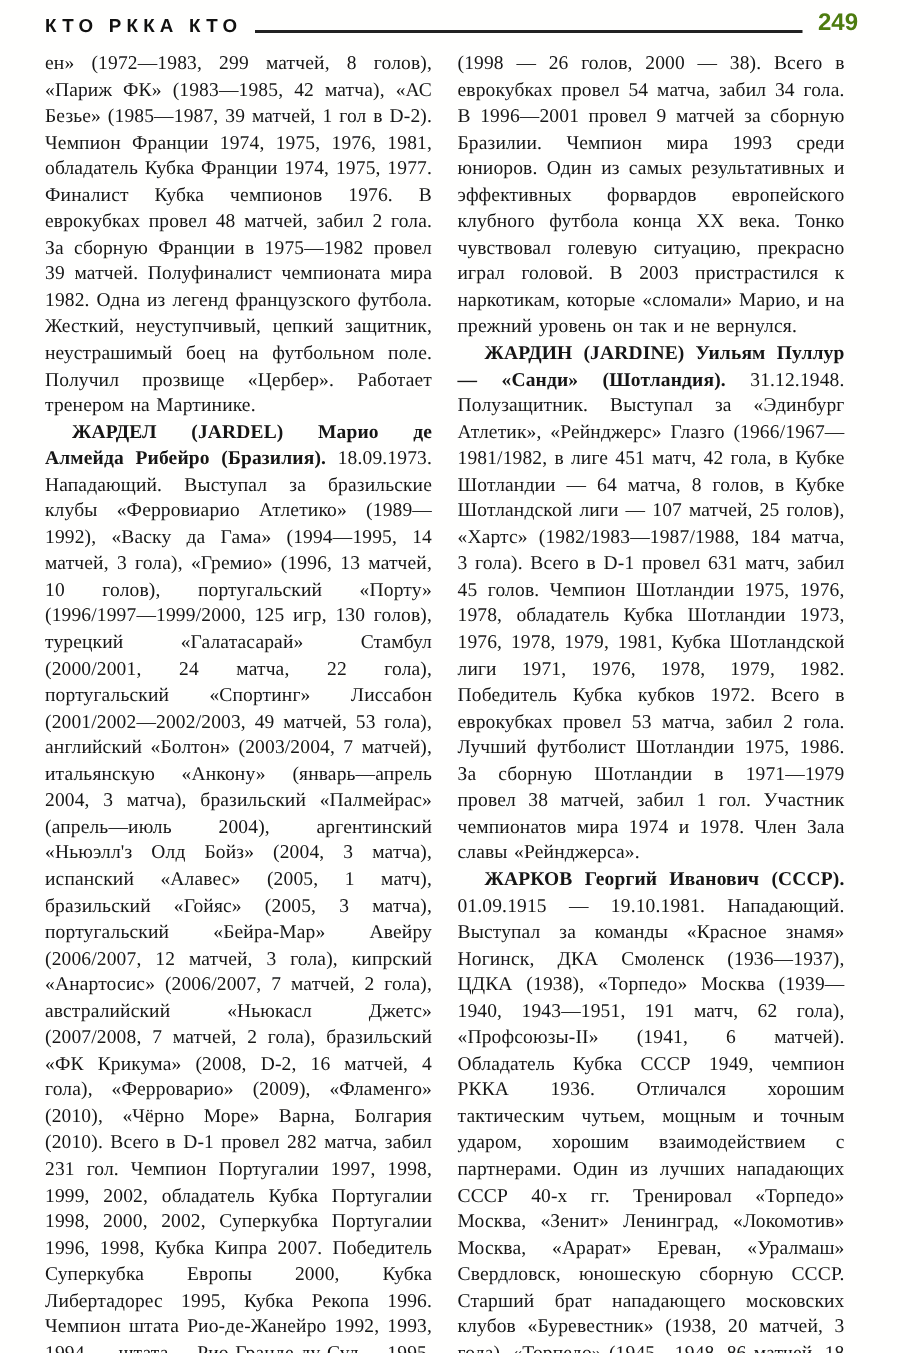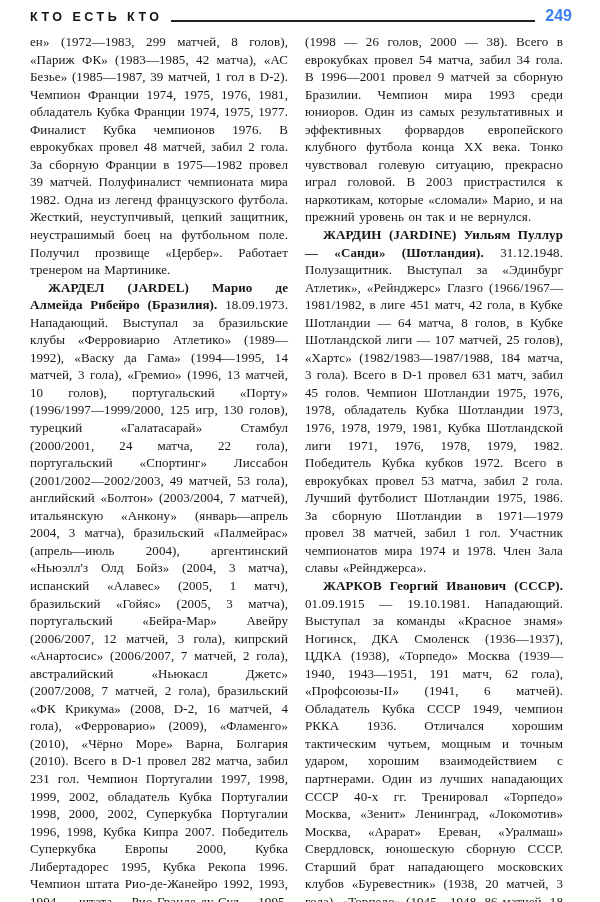--- a/index.html
+++ b/index.html
@@ -32,21 +32,21 @@
     flex: 1;
     border-bottom: 2px solid #222;
     margin: 0 10px 2px 8px;
     height: 0;
   }
   .running-head .pageno {
     font-family: "Liberation Sans", sans-serif;
     font-weight: bold;
     font-size: 16px;
     line-height: 1;
-    color: #3b82f6;
+    color: #4d7c0f;
   }
   .content {
     display: flex;
     gap: 17px;
     padding: 9px 30px 0 30px;
     box-sizing: border-box;
   }
   .column {
     width: 258px;
     text-align: justify;
@@ -58,21 +58,21 @@
   .column p.entry { margin: 0; font-family: Liberation Serif, serif; }
   .column p.entry + p.entry { }
   .column p.entry.indent { text-indent: 18px; }
   .bold { font-weight: bold; }
 </style>
 </head>
 <body>
 
 <div class="page">
   <div class="running-head">
-    <span class="title">КТО ЕСТЬ КТО</span>
+    <span class="title">КТО РККА КТО</span>
     <span class="rule"></span>
     <span class="pageno">249</span>
   </div>
   <div class="content">
     <div class="column">
         <p class="entry"><span>ен» (1972—1983, 299 матчей, 8 голов), «Париж ФК» (1983—1985, 42 матча), «АС Безье» (1985—1987, 39 матчей, 1 гол в D-2). Чемпион Франции 1974, 1975, 1976, 1981, обладатель Кубка Франции 1974, 1975, 1977. Финалист Кубка чемпионов 1976. В еврокубках провел 48 матчей, забил 2 гола. За сборную Франции в 1975—1982 провел 39 матчей. Полуфиналист чемпионата мира 1982. Одна из легенд французского футбола. Жесткий, неуступчивый, цепкий защитник, неустрашимый боец на футбольном поле. Получил прозвище «Цербер». Работает тренером на Мартинике.</span></p>
         <p class="entry indent"><span class="bold">ЖАРДЕЛ (JARDEL) Марио де Алмейда Рибейро (Бразилия).</span><span> 18.09.1973. Нападающий. Выступал за бразильские клубы «Ферровиарио Атлетико» (1989—1992), «Васку да Гама» (1994—1995, 14 матчей, 3 гола), «Гремио» (1996, 13 матчей, 10 голов), португальский «Порту» (1996/1997—1999/2000, 125 игр, 130 голов), турецкий «Галатасарай» Стамбул (2000/2001, 24 матча, 22 гола), португальский «Спортинг» Лиссабон (2001/2002—2002/2003, 49 матчей, 53 гола), английский «Болтон» (2003/2004, 7 матчей), итальянскую «Анкону» (январь—апрель 2004, 3 матча), бразильский «Палмейрас» (апрель—июль 2004), аргентинский «Ньюэлл'з Олд Бойз» (2004, 3 матча), испанский «Алавес» (2005, 1 матч), бразильский «Гойяс» (2005, 3 матча), португальский «Бейра-Мар» Авейру (2006/2007, 12 матчей, 3 гола), кипрский «Анартосис» (2006/2007, 7 матчей, 2 гола), австралийский «Ньюкасл Джетс» (2007/2008, 7 матчей, 2 гола), бразильский «ФК Крикума» (2008, D-2, 16 матчей, 4 гола), «Ферроварио» (2009), «Фламенго» (2010), «Чёрно Море» Варна, Болгария (2010). Всего в D-1 провел 282 матча, забил 231 гол. Чемпион Португалии 1997, 1998, 1999, 2002, обладатель Кубка Португалии 1998, 2000, 2002, Суперкубка Португалии 1996, 1998, Кубка Кипра 2007. Победитель Суперкубка Европы 2000, Кубка Либертадорес 1995, Кубка Рекопа 1996. Чемпион штата Рио-де-Жанейро 1992, 1993, 1994, штата Рио-Гранде-ду-Сул 1995, обладатель Кубка Гуанабара 1994, Кубка Рио 1993. Лучший бомбардир чемпионата Португалии 1997, 1998, 1999, 2000. Обладатель «Золотой бутсы» для лучшего бомбардира Европы 1999 (36 голов) и 2002 (42), обладатель «Серебряной бутсы» (1997 — 30 голов) и «Бронзовой бутсы»</span></p>
       </div>
     <div class="column">
         <p class="entry"><span>(1998 — 26 голов, 2000 — 38). Всего в еврокубках провел 54 матча, забил 34 гола. В 1996—2001 провел 9 матчей за сборную Бразилии. Чемпион мира 1993 среди юниоров. Один из самых результативных и эффективных форвардов европейского клубного футбола конца XX века. Тонко чувствовал голевую ситуацию, прекрасно играл головой. В 2003 пристрастился к наркотикам, которые «сломали» Марио, и на прежний уровень он так и не вернулся.</span></p>

